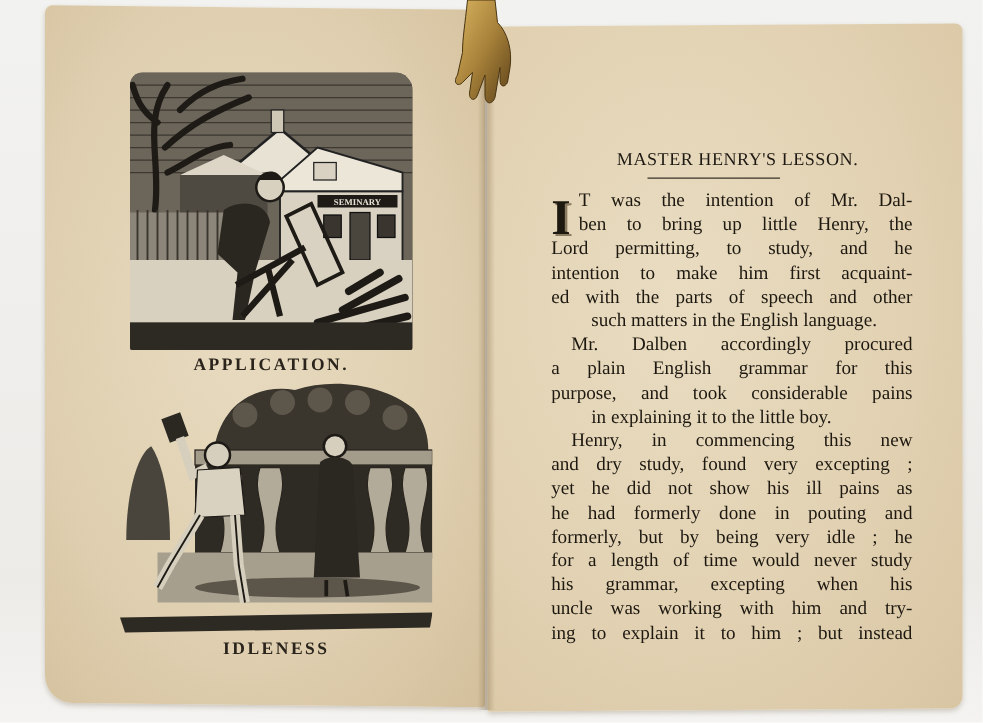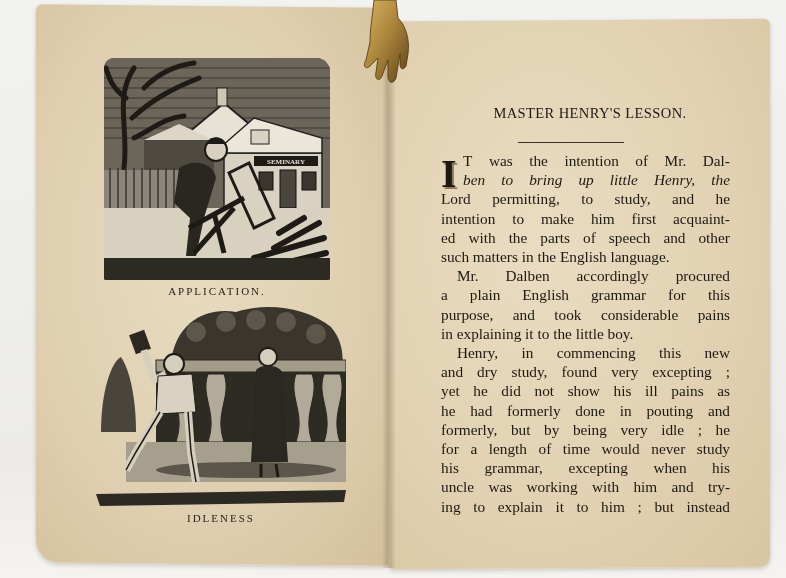--- a/index.html
+++ b/index.html
@@ -31,38 +31,38 @@
   }
   .engraving {
     position:absolute; overflow:hidden;
     background: #5a5449;
     border-radius: 10px 14px 2px 2px;
     text-align: right;
   }
   .eng-top { left:104px; top:58px; width:226px; height:222px; }
   .eng-bottom { left:96px; top:302px; width:250px; height:208px; background:transparent; }
   .caption {
-    position:absolute; font-size:11px; letter-spacing:2px; color:#2a241c;
-    font-weight:normal; text-align:center;
+    position:absolute; font-size:14px; letter-spacing:2px; color:#2a241c;
+    font-weight:bold; text-align:center;
   }
   .cap-top { left:104px; top:285px; width:226px; }
   .cap-bottom { left:96px; top:512px; width:250px; }
   .title {
-    position:absolute; left:440px; top:105px; width:300px;
+    position:absolute; left:440px; top:120px; width:300px;
     text-align:center; font-size:14.5px; letter-spacing:0.4px; color:#1e1912;
   }
   .title-rule {
     position:absolute; left:518px; top:142px; width:106px; height:1px; background:#3a3228;
   }
   .body-text {
     position:absolute; left:441px; top:151px; width:289px;
     font-size:15.3px; line-height:19.2px; color:#1d1810;
   }
   .line { white-space:nowrap; display:flex; justify-content:space-between; }
-  .line.last { justify-content:flex-start; }
+  .line.last { justify-content:flex-start;margin-left:32px; }
   .line span.w { display:inline-block; }
   .dropcap {
     position:absolute; left:441px; top:156px; width:22px; height:36px;
     font-size:40px; line-height:36px; font-weight:bold; color:#1d1810;
     text-shadow: 2px 2px 0 #8a7a60;
   }
   .hand {
     position:absolute; left:352px; top:0; width:62px; height:84px;
   }
   .ghost {
@@ -197,21 +197,21 @@
   <div class="body-text" id="body-text">
       <div class="line" style="padding-left: 22px;">
         <span class="w">T</span>
         <span class="w">was</span>
         <span class="w">the</span>
         <span class="w">intention</span>
         <span class="w">of</span>
         <span class="w">Mr.</span>
         <span class="w">Dal-</span>
       </div>
-      <div class="line" style="padding-left: 22px; font-style: italic;">
+      <div class="line" style="padding-left: 22px;">
         <span class="w">ben</span>
         <span class="w">to</span>
         <span class="w">bring</span>
         <span class="w">up</span>
         <span class="w">little</span>
         <span class="w">Henry,</span>
         <span class="w">the</span>
       </div>
       <div class="line">
         <span class="w">Lord</span>

